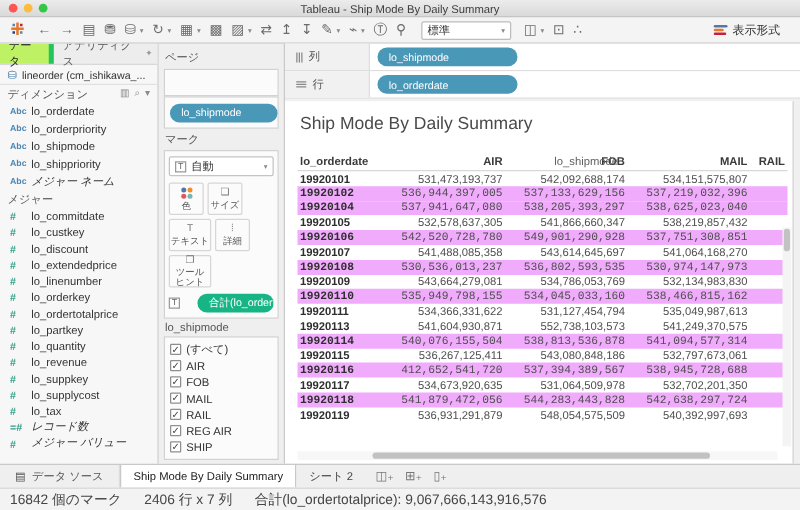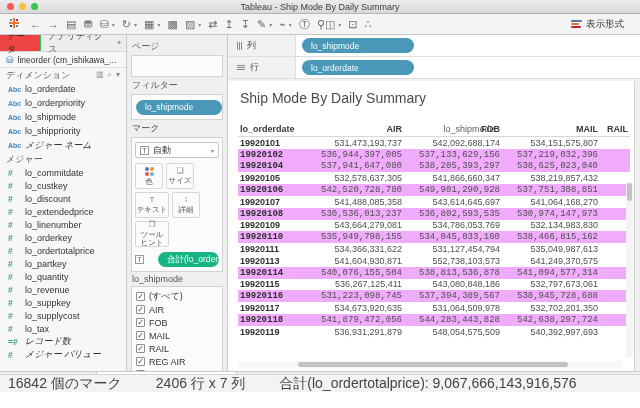--- a/index.html
+++ b/index.html
@@ -35,21 +35,21 @@
   .sm-bars { display:flex; flex-direction:column; gap:1px; }
   .sm-bars i { display:block; height:2px; border-radius:1px; }
   .sm-bars i:nth-child(1){ width:11px; background:#5678a4; }
   .sm-bars i:nth-child(2){ width:8px;  background:#e8762d; }
   .sm-bars i:nth-child(3){ width:10px; background:#c72035; }
   
   .left-pane { position:absolute; left:0; top:35px; width:127px; bottom:37px;
     background:#f7f7f7; border-right:1px solid #c9c9c9; overflow:hidden; }
   .lp-tabs { height:17px; display:flex; align-items:stretch; background:#ededed; border-bottom:1px solid #d8d8d8; }
   .lp-tab { display:flex; align-items:center; padding:0 7px; color:#555; font-size:9px; }
-  .lp-tab.active { background:#ef4444; color:#222; border-right:1px solid #22c55e; }
+  .lp-tab.active { background:#bef264; color:#222; border-right:4px solid #22c55e; }
   .pane-toggle { margin-left:auto; margin-right:4px; color:#999; font-size:7px; align-self:center; }
   .lp-ds { height:16px; display:flex; align-items:center; gap:4px; padding:0 6px;
     border-bottom:1px solid #e2e2e2; white-space:nowrap; overflow:hidden; font-size:8.5px; color:#333; }
   .ds-icon { color:#4a7ca8; font-size:9px; }
   .lp-sec { height:14px; display:flex; align-items:center; padding:0 6px; color:#555; font-size:9px; }
   .sec-icons { margin-left:auto; display:flex; gap:4px; color:#8a8a8a; font-size:8px; }
   .lp-field { height:14px; display:flex; align-items:center; padding-left:8px; font-size:9px; color:#333; white-space:nowrap; }
   .lp-field.measure { height:13px; }
   .f-ico { width:17px; flex:0 0 17px; font-weight:bold; }
   .f-ico.abc { color:#4a86b4; font-size:7px; }
@@ -114,22 +114,22 @@
   .vthumb { position:absolute; top:1px; left:1px; width:5px; height:18px; background:#c2c2c2; border-radius:3px; }
   .hscroll { position:absolute; left:10px; right:12px; bottom:3px; height:7px; background:#f7f7f7; }
   .hthumb { position:absolute; top:1px; left:60px; width:270px; height:5px; background:#c2c2c2; border-radius:3px; }
   
   .tabbar { position:absolute; left:0; bottom:18px; right:0; height:19px; background:#efefef;
     border-top:1px solid #c9c9c9; display:flex; align-items:stretch; }
   .ds-tab { display:flex; align-items:center; gap:5px; padding:0 12px; color:#555; border-right:1px solid #ddd; }
   .sheet-tab { display:flex; align-items:center; padding:0 10px; color:#444; }
   .sheet-tab.active { background:#fff; border-left:1px solid #c9c9c9; border-right:1px solid #c9c9c9; color:#222; }
   .newtab-icons { display:flex; align-items:center; gap:9px; padding-left:8px; color:#777; font-size:10px; }
-  .statusbar { position:absolute; left:0; bottom:16px; right:0; height:18px; background:#f3f3f3;
-    border-top:1px solid #d5d5d5; display:flex; align-items:center; font-size:14px; color:#444;gap:16px; }
+  .statusbar { position:absolute; left:0; bottom:0; right:0; height:18px; background:#f3f3f3;
+    border-top:1px solid #d5d5d5; display:flex; align-items:center; font-size:11px; color:#444; }
   .sb-item { margin-left:18px; } .sb-item:first-child { margin-left:8px; }
 </style>
 </head>
 <body>
 
 <div class="titlebar">
   <div class="traffic">
     <span class="dot r"></span>
     <span class="dot y"></span>
     <span class="dot g"></span>
@@ -165,20 +165,24 @@
       <span class="tb-icon">⇄</span>
       <span class="tb-icon">↥</span>
       <span class="tb-icon">↧</span>
       <span class="tb-icon">✎</span>
       <span class="dd">▾</span>
       <span class="tb-icon">⌁</span>
       <span class="dd">▾</span>
       <span class="tb-icon">Ⓣ</span>
       <span class="tb-icon">⚲</span>
     </span>
+  <span class="fit-box">
+    <span>標準</span>
+    <span class="dd">▾</span>
+  </span>
   <span id="tb-right-icons">
       <span class="tb-icon">◫</span>
       <span class="dd">▾</span>
       <span class="tb-icon">⊡</span>
       <span class="tb-icon">∴</span>
     </span>
   <span class="showme">
     <span class="sm-bars">
         <i></i>
         <i></i>
@@ -292,21 +296,20 @@
         <span class="f-ico num">#</span>
         <span class="italic">メジャー バリュー</span>
       </div>
     </div>
 </div>
 
 <div class="mid-pane">
   <div class="card-title">ページ</div>
   <div class="card-body body-pages"></div>
 
-  <div class="card-title">フィルター</div>
   <div class="card-body body-filters">
     <span class="pill blue" style="width:88px">lo_shipmode</span>
   </div>
 
   <div class="card-title">マーク</div>
   <div class="card-body body-marks">
     <div class="mk-dd">
       <span class="tbox">T</span>
       <span>自動</span>
       <span class="dd">▾</span>
@@ -503,21 +506,21 @@
           </div>
           <div class="xrow">
             <span class="c0">19920115</span>
             <span class="c1">536,267,125,411</span>
             <span class="c2">543,080,848,186</span>
             <span class="c3">532,797,673,061</span>
             <span class="c4"></span>
           </div>
           <div class="xrow band">
             <span class="c0">19920116</span>
-            <span class="c1">531,223,098,745</span>
+            <span class="c1">412,652,541,720</span>
             <span class="c2">537,394,389,567</span>
             <span class="c3">538,945,728,688</span>
             <span class="c4"></span>
           </div>
           <div class="xrow">
             <span class="c0">19920117</span>
             <span class="c1">534,673,920,635</span>
             <span class="c2">531,064,509,978</span>
             <span class="c3">532,702,201,350</span>
             <span class="c4"></span>

